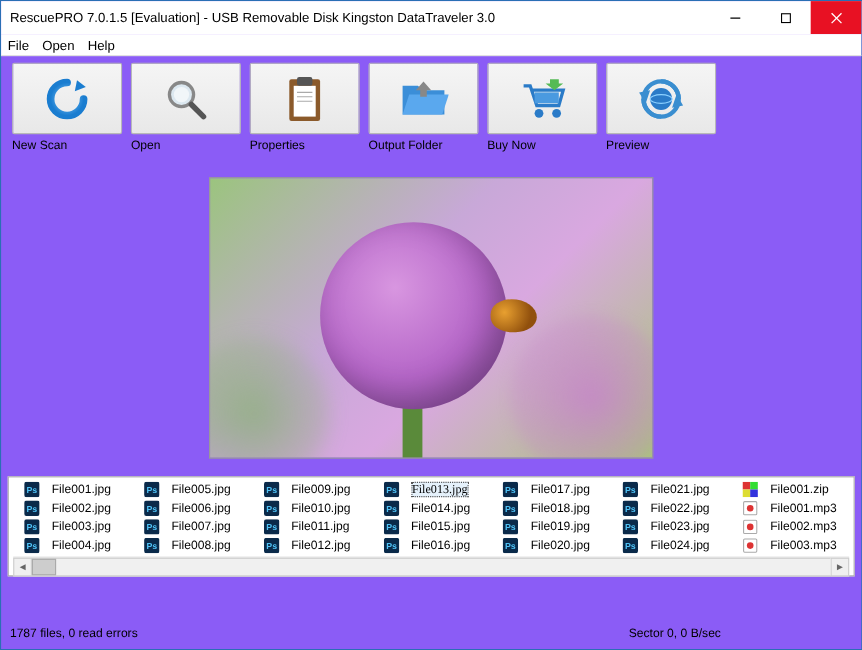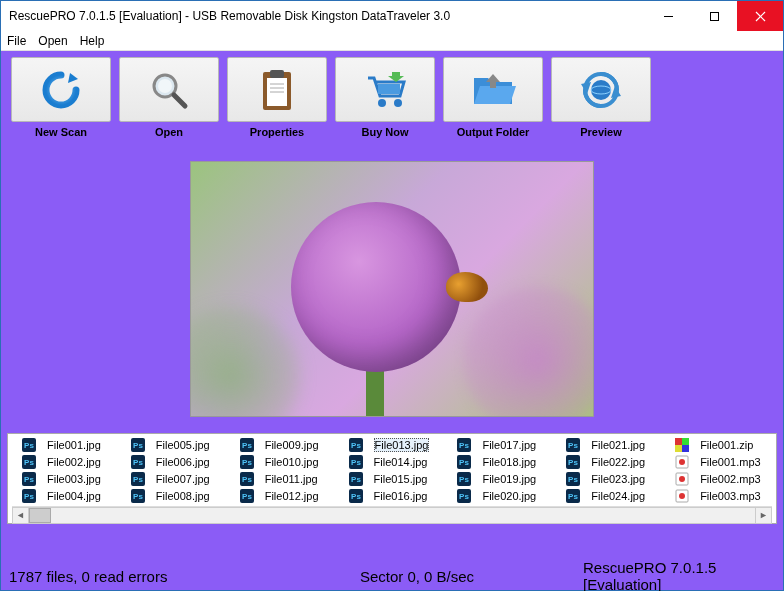--- a/index.html
+++ b/index.html
@@ -8,40 +8,40 @@
 .titlebar { height: 30px; background: #fff; display: flex; align-items: center; padding-left: 8px; color: #000; font-size: 12px; }
 .titlebar-text { flex: 1; }
 .titlebar-buttons { display: flex; height: 100%; }
 .tb-btn { width: 46px; display: flex; align-items: center; justify-content: center; cursor: pointer; }
 .tb-btn svg { width: 11px; height: 11px; }
 .tb-close { background: #e81123; }
 .tb-close svg { stroke: #fff; }
 .menubar { height: 20px; background: #fff; display: flex; align-items: center; padding-left: 6px; gap: 12px; font-size: 12px; border-bottom: 1px solid #e0e0e0; }
 .menu-item { cursor: pointer; }
 .toolbar { height: 100px; display: flex; gap: 8px; padding: 6px 10px; align-items: flex-start; }
-.tool-btn { width: 100px; display: flex; flex-direction: column; align-items: center; gap: 4px; cursor: pointer; font-weight: bold; }
+.tool-btn { width: 100px; display: flex; flex-direction: column; align-items: flex-start; gap: 4px; cursor: pointer; }
 .tool-icon { width: 100px; height: 65px; background: linear-gradient(#f5f5f5,#e8e8e8); border: 1px solid #b8b8b8; border-radius: 2px; display: flex; align-items: center; justify-content: center; }
 .tool-label { font-size: 11px; color: #000; }
 .preview-area { flex: 0 0 auto; display: flex; justify-content: center; padding: 10px 0 16px 0; }
 .preview-img { width: 404px; height: 256px; background: linear-gradient(135deg, #9bc47e 0%, #c8a8d8 40%, #d9a8e0 60%, #a8c878 100%); position: relative; overflow: hidden; border: 1px solid #999; }
 .flower { position: absolute; left: 100px; top: 40px; width: 170px; height: 170px; border-radius: 50%; background: radial-gradient(circle at 40% 35%, #d896e0 0%, #b566c8 55%, #8a4aa0 100%); box-shadow: inset -10px -10px 30px rgba(0,0,0,.25); }
 .stem { position:absolute; left:175px; top:190px; width:18px; height:70px; background:#5a8a3a; }
 .bee { position: absolute; right: 105px; top: 110px; width: 42px; height: 30px; background: radial-gradient(circle at 30% 40%, #e8a030, #91500d 70%); border-radius: 50% 60% 50% 50%; }
 .blur1 { position:absolute; right:-20px; bottom:-20px; width:150px; height:150px; border-radius:50%; background: radial-gradient(circle, rgba(200,120,210,.7), rgba(200,120,210,0)); filter: blur(6px);}
 .blur2 { position:absolute; left:-30px; bottom:-30px; width:140px; height:140px; border-radius:50%; background: radial-gradient(circle, rgba(120,180,90,.6), rgba(120,180,90,0)); filter: blur(8px);}
 .file-panel { background: #fff; border: 1px solid #aaa; margin: 0 6px; padding: 2px 4px 0 4px; }
 .file-grid { display: grid; grid-template-columns: repeat(7, 1fr); grid-auto-flow: column; grid-template-rows: repeat(4, 17px); column-gap: 2px; }
 .file-item { display: flex; align-items: center; gap: 2px; font-size: 11px; white-space: nowrap; overflow: hidden; cursor: pointer; padding: 0 1px; }
-.file-item.selected .fname { border: 1px dotted #555; background: #e5f1fb; }
+.file-item.selected .fname { border: 1px dotted #555; background: #e5f1fb; font-family: Liberation Serif, serif; }
 .ficon { width: 32px; height: 14px; flex-shrink: 0; display:flex; align-items:center; justify-content:center; }
 .scroll-row { height: 17px; display: flex; align-items: center; border-top: 1px solid #ddd; margin-top:2px; }
 .scroll-arrow { width: 17px; height: 17px; background: #f0f0f0; border: 1px solid #ccc; display:flex; align-items:center; justify-content:center; font-size:9px; color:#666; cursor:pointer;}
 .scroll-track { flex:1; height:17px; background:#f0f0f0; position:relative; border-top:1px solid #ccc; border-bottom:1px solid #ccc;}
 .scroll-thumb { position:absolute; left:0; top:0; height:100%; width:22px; background:#cdcdcd; border:1px solid #aaa;}
-.statusbar { height: 28px; display: flex; align-items: center; font-size: 15px; padding: 0 8px; margin-top: auto; gap: 10px; }
+.statusbar { height: 28px; display: flex; align-items: center; font-size: 11px; padding: 0 8px; margin-top: auto; gap: 10px; }
 .status-cell { flex:1; }
 .status-cell:nth-child(2){ text-align:center; padding-left: 110px;}
 .status-cell:nth-child(3){ text-align:left; padding-left: 60px;}
 </style>
 </head>
 <body>
 
 <div class="window">
 
   <div class="titlebar">
@@ -107,38 +107,38 @@
             <line x1="11" y1="16" x2="25" y2="16" stroke="#aaa"></line>
             <line x1="11" y1="20" x2="25" y2="20" stroke="#aaa"></line>
             <line x1="11" y1="24" x2="25" y2="24" stroke="#aaa"></line>
           </svg>
         </div>
       <span class="tool-label">Properties</span>
     </div>
     <div class="tool-btn">
       <div class="tool-icon">
           <svg width="46" height="40" viewBox="0 0 46 40">
+            <path d="M4 12 L4 34 L42 34 L42 12 L22 12 L18 8 L4 8 Z" fill="#3b8ed8"></path>
+            <path d="M4 34 L10 16 L46 16 L40 34 Z" fill="#5aa8ee"></path>
+            <path d="M23 4 L30 12 L26 12 L26 18 L20 18 L20 12 L16 12 Z" fill="#888"></path>
+          </svg>
+        </div>
+      <span class="tool-label">Output Folder</span>
+    </div>
+    <div class="tool-btn">
+      <div class="tool-icon">
+          <svg width="46" height="40" viewBox="0 0 46 40">
             <path d="M6 8 L12 8 L18 26 L38 26 L42 12 L14 12" fill="none" stroke="#2a7bc8" stroke-width="3"></path>
             <rect x="16" y="14" width="22" height="10" fill="#4a9ae0"></rect>
             <circle cx="20" cy="33" r="4" fill="#2a7bc8"></circle>
             <circle cx="36" cy="33" r="4" fill="#2a7bc8"></circle>
             <path d="M30 2 L38 2 L38 6 L42 6 L34 12 L26 6 L30 6 Z" fill="#5b5"></path>
           </svg>
         </div>
       <span class="tool-label">Buy Now</span>
-    </div>
-    <div class="tool-btn">
-      <div class="tool-icon">
-          <svg width="46" height="40" viewBox="0 0 46 40">
-            <path d="M4 12 L4 34 L42 34 L42 12 L22 12 L18 8 L4 8 Z" fill="#3b8ed8"></path>
-            <path d="M4 34 L10 16 L46 16 L40 34 Z" fill="#5aa8ee"></path>
-            <path d="M23 4 L30 12 L26 12 L26 18 L20 18 L20 12 L16 12 Z" fill="#888"></path>
-          </svg>
-        </div>
-      <span class="tool-label">Output Folder</span>
     </div>
     <div class="tool-btn">
       <div class="tool-icon">
           <svg width="44" height="44" viewBox="0 0 44 44">
             <circle cx="22" cy="22" r="10" fill="#2a7bc8"></circle>
             <ellipse cx="22" cy="22" rx="10" ry="4" fill="none" stroke="#8bd0ff"></ellipse>
             <path d="M22 6 A16 16 0 1 1 6 22" fill="none" stroke="#3a8ed0" stroke-width="4"></path>
             <path d="M2 16 L8 26 L12 14 Z" fill="#3a8ed0"></path>
             <path d="M22 38 A16 16 0 1 1 38 22" fill="none" stroke="#3a8ed0" stroke-width="4"></path>
             <path d="M42 28 L36 18 L32 30 Z" fill="#3a8ed0"></path>
@@ -420,16 +420,15 @@
       <div class="scroll-track">
           <div class="scroll-thumb"></div>
         </div>
       <div class="scroll-arrow">►</div>
     </div>
   </div>
 
   <div class="statusbar">
     <div class="status-cell">1787 files, 0 read errors</div>
     <div class="status-cell">Sector 0, 0 B/sec</div>
-    <div class="status-cell">RescuePRO 7.0.1.5 [Evaluation]</div>
   </div>
 
 </div>
 
 </body></html>

